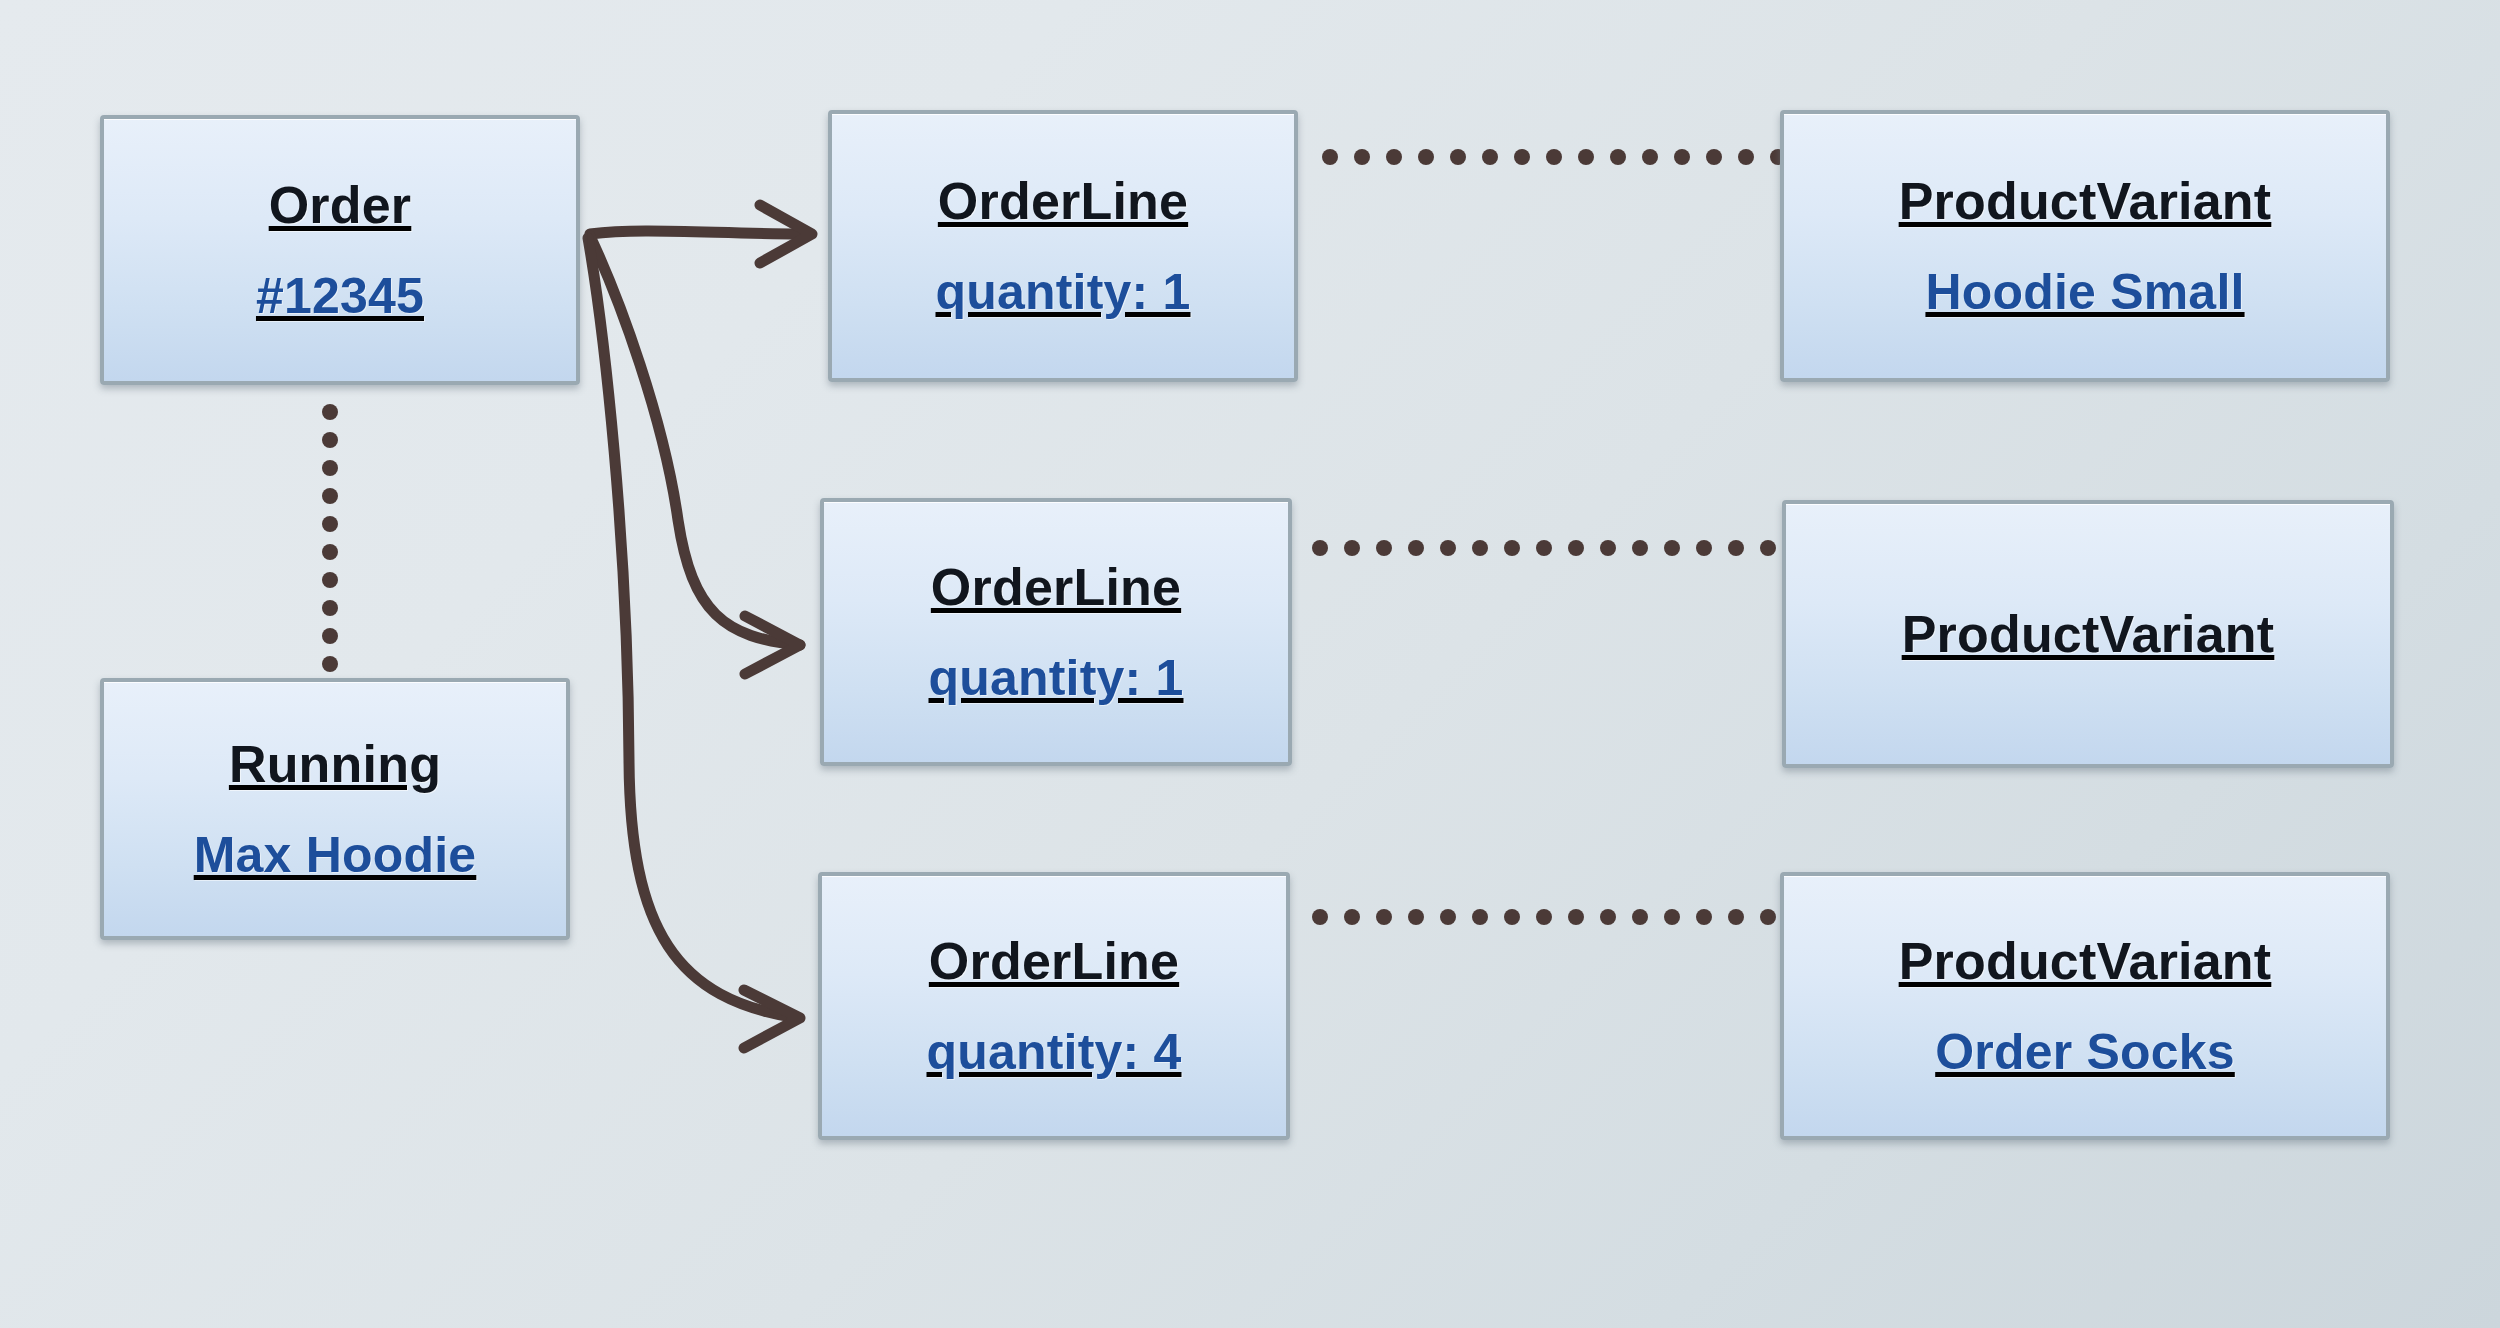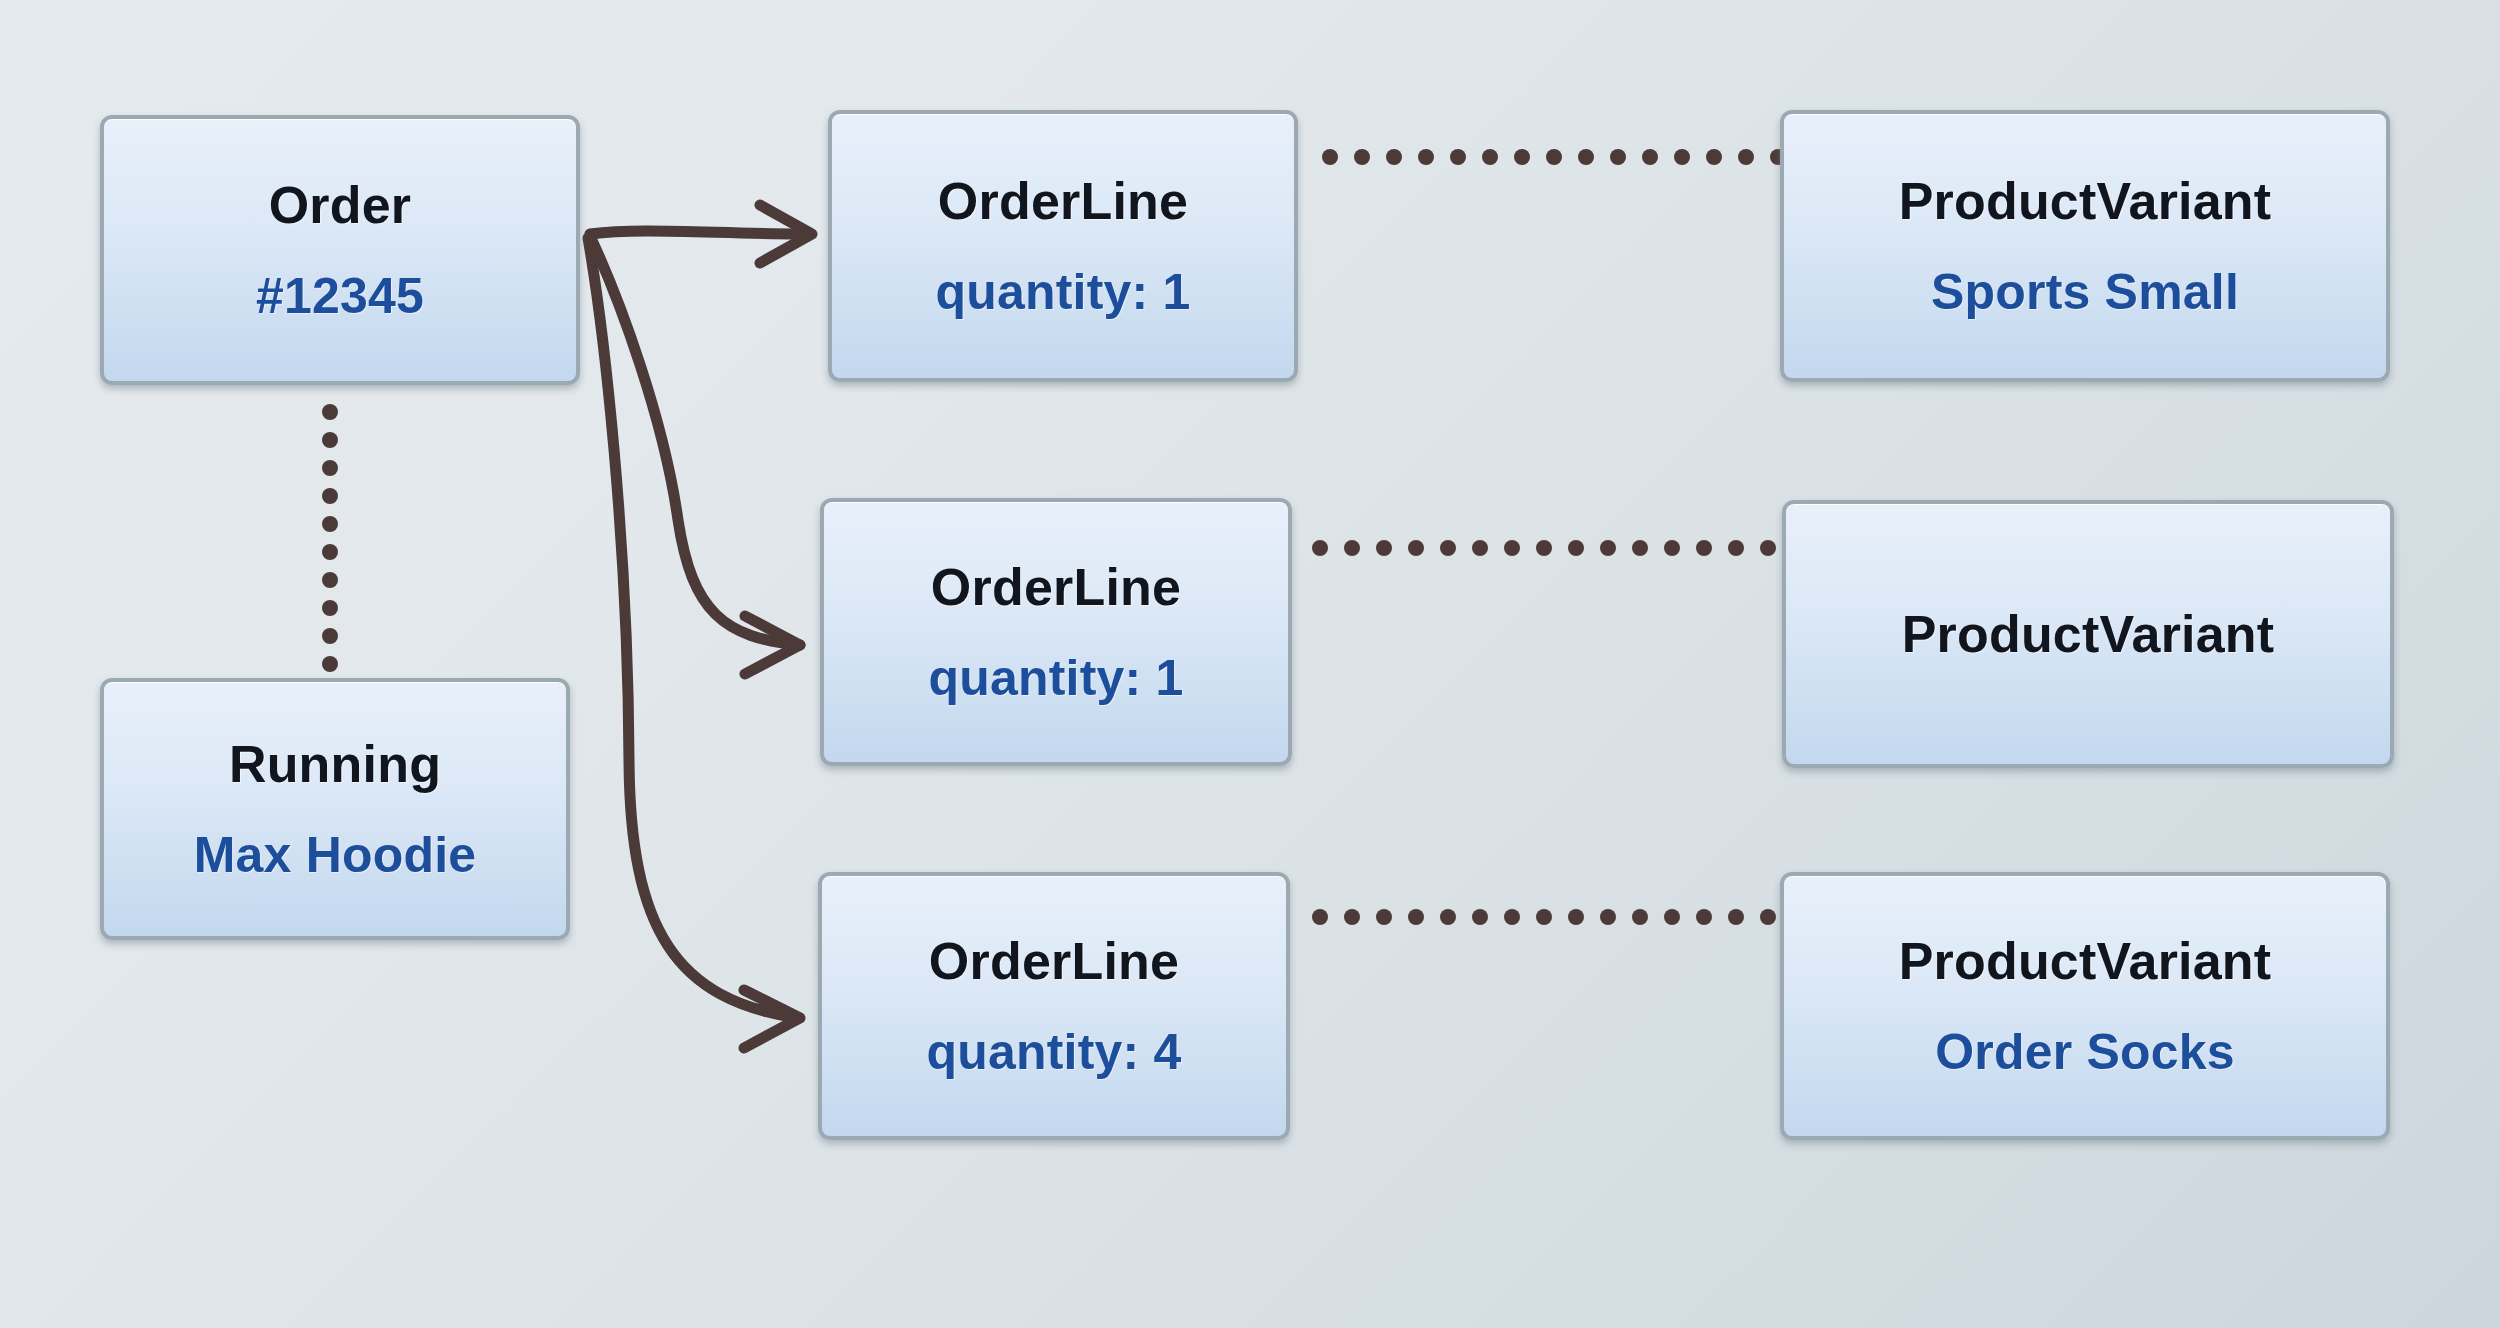--- a/index.html
+++ b/index.html
@@ -19,28 +19,29 @@
     position: absolute;
     inset: 0;
     width: 2500px;
     height: 1328px;
     pointer-events: none;
   }
   .node {
     position: absolute;
     box-sizing: border-box;
     border: 4px solid #9aa9b2;
-    border-radius: 12px;
+    border-radius: 4px;
     background: linear-gradient(180deg, #e8f0fa 0%, #dde9f7 38%, #cfe0f2 72%, #c3d7ee 100%);
     box-shadow: 0 4px 7px rgba(110, 125, 136, 0.45),
                 inset 0 1px 0 rgba(255,255,255,0.85);
     display: flex;
     flex-direction: column;
     align-items: center;
     justify-content: center;
+    text-decoration: underline;
   }
   .node-title {
     color: #11161e;
     font-weight: bold;
     font-size: 52px;
     line-height: 1.05;
     letter-spacing: 0.2px;
     text-align: center;
     text-shadow: 1px 1px 0 rgba(255,255,255,0.55);
     white-space: nowrap;
@@ -183,21 +184,21 @@
     <div class="node-sub">quantity: 1</div>
   </div>
 
   <div class="node" id="node-orderline-3">
     <div class="node-title">OrderLine</div>
     <div class="node-sub">quantity: 4</div>
   </div>
 
   <div class="node" id="node-variant-1">
     <div class="node-title">ProductVariant</div>
-    <div class="node-sub">Sports Small</div>
+    <div class="node-sub">Hoodie Small</div>
   </div>
 
   <div class="node" id="node-variant-2">
     <div class="node-title">ProductVariant</div>
   </div>
 
   <div class="node" id="node-variant-3">
     <div class="node-title">ProductVariant</div>
     <div class="node-sub">Order Socks</div>
   </div>

